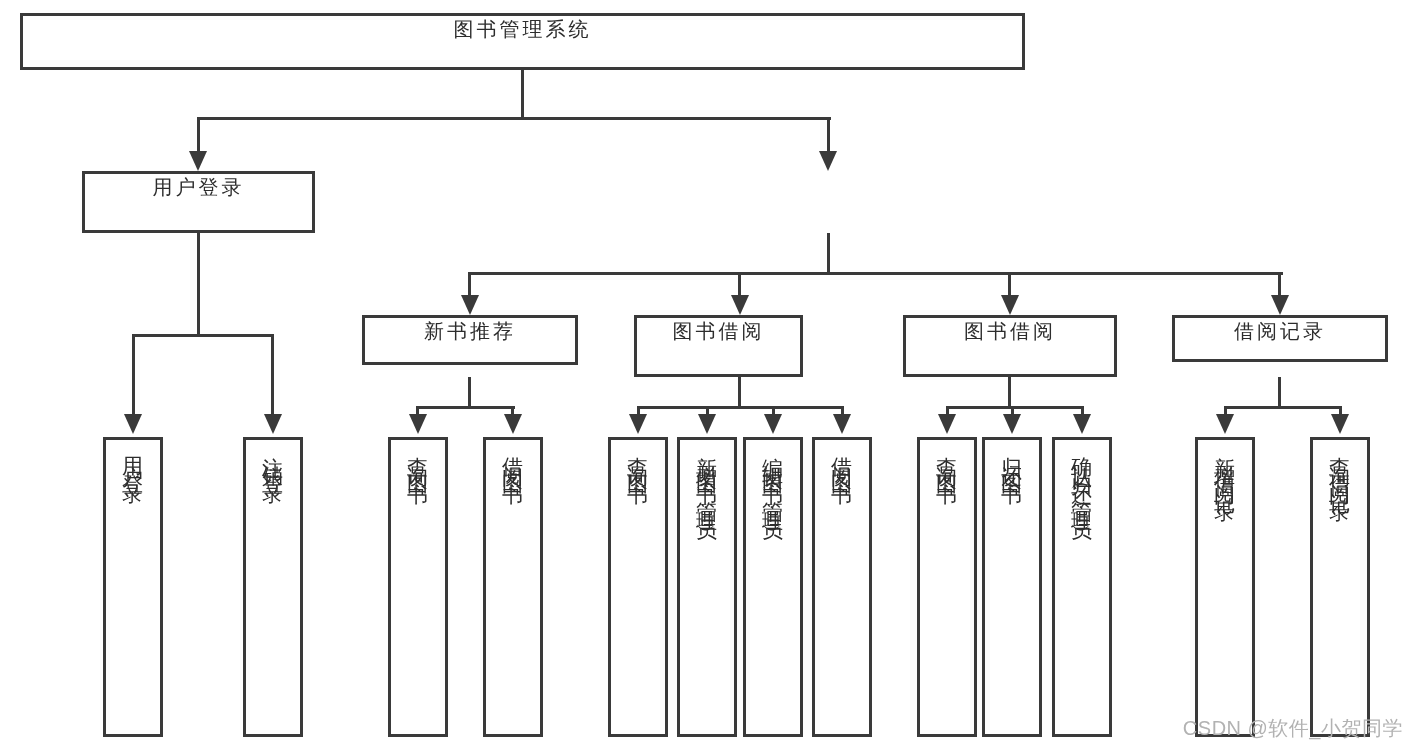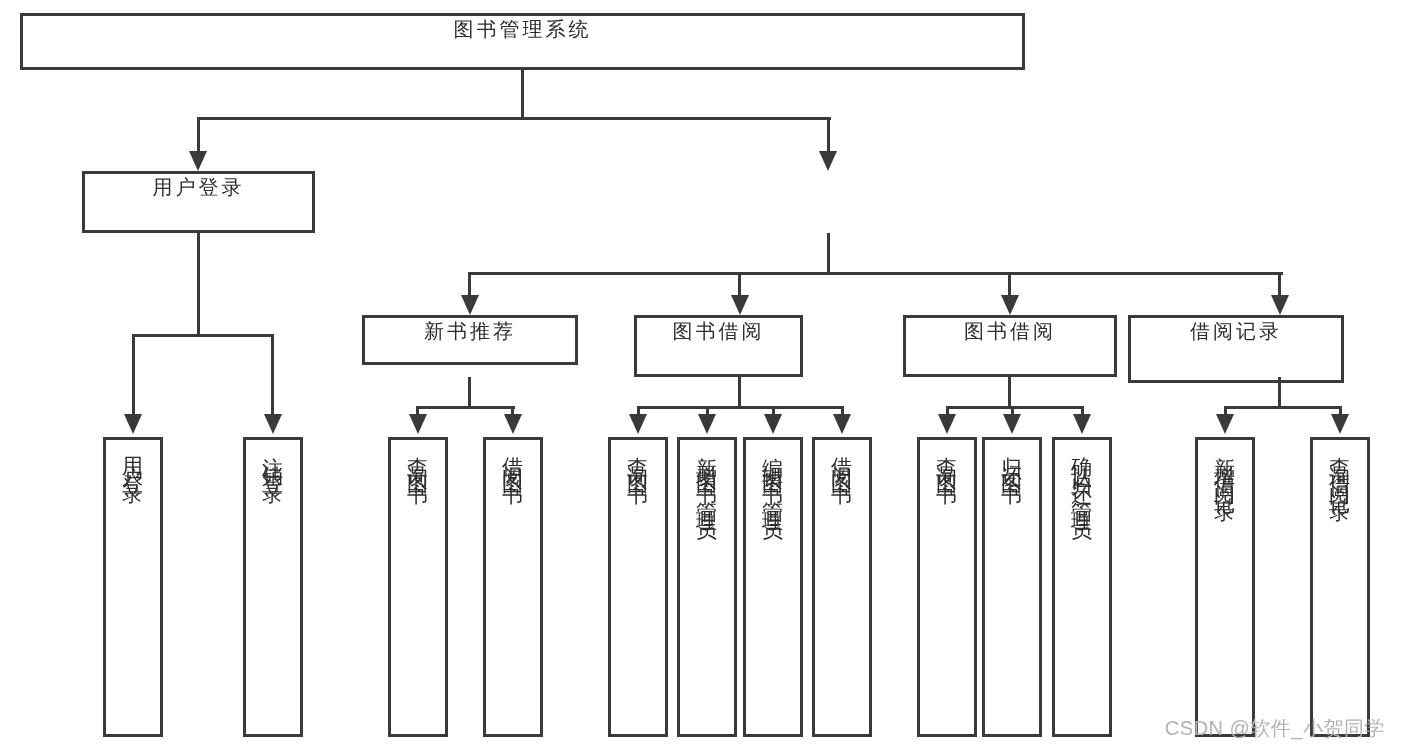--- a/index.html
+++ b/index.html
@@ -45,21 +45,21 @@
   }
   .arrow{
     position:absolute;
     width:0;height:0;
     border-left:9px solid transparent;
     border-right:9px solid transparent;
     border-top:20px solid var(--line);
   }
   .watermark{
     position:absolute;
-    right:20px;bottom:5px;
+    right:2px;bottom:5px;
     font-size:20px;
     color:var(--wm);
     letter-spacing:0.5px;
     white-space:nowrap;
   }
 </style>
 </head>
 <body>
 
 <div id="stage">
@@ -99,21 +99,21 @@
 
   <div class="box" style="left:362px;top:315px;width:216px;height:50px;">
     <span class="hlabel">新书推荐</span>
   </div>
   <div class="box" style="left:634px;top:315px;width:169px;height:62px;">
     <span class="hlabel">图书借阅</span>
   </div>
   <div class="box" style="left:903px;top:315px;width:214px;height:62px;">
     <span class="hlabel">图书借阅</span>
   </div>
-  <div class="box" style="left:1128px;top:315px;width:216px;height:68px;">
+  <div class="box" style="left:1172px;top:315px;width:216px;height:47px;">
     <span class="hlabel">借阅记录</span>
   </div>
 
   <div class="line" style="left:468px;top:377px;width:3px;height:31px;"></div>
   <div class="line" style="left:416px;top:406px;width:99px;height:3px;"></div>
   <div class="line" style="left:416px;top:406px;width:3px;height:10px;"></div>
   <div class="line" style="left:511px;top:406px;width:3px;height:10px;"></div>
   <div class="arrow" style="left:409px;top:414px;"></div>
   <div class="arrow" style="left:504px;top:414px;"></div>
 

